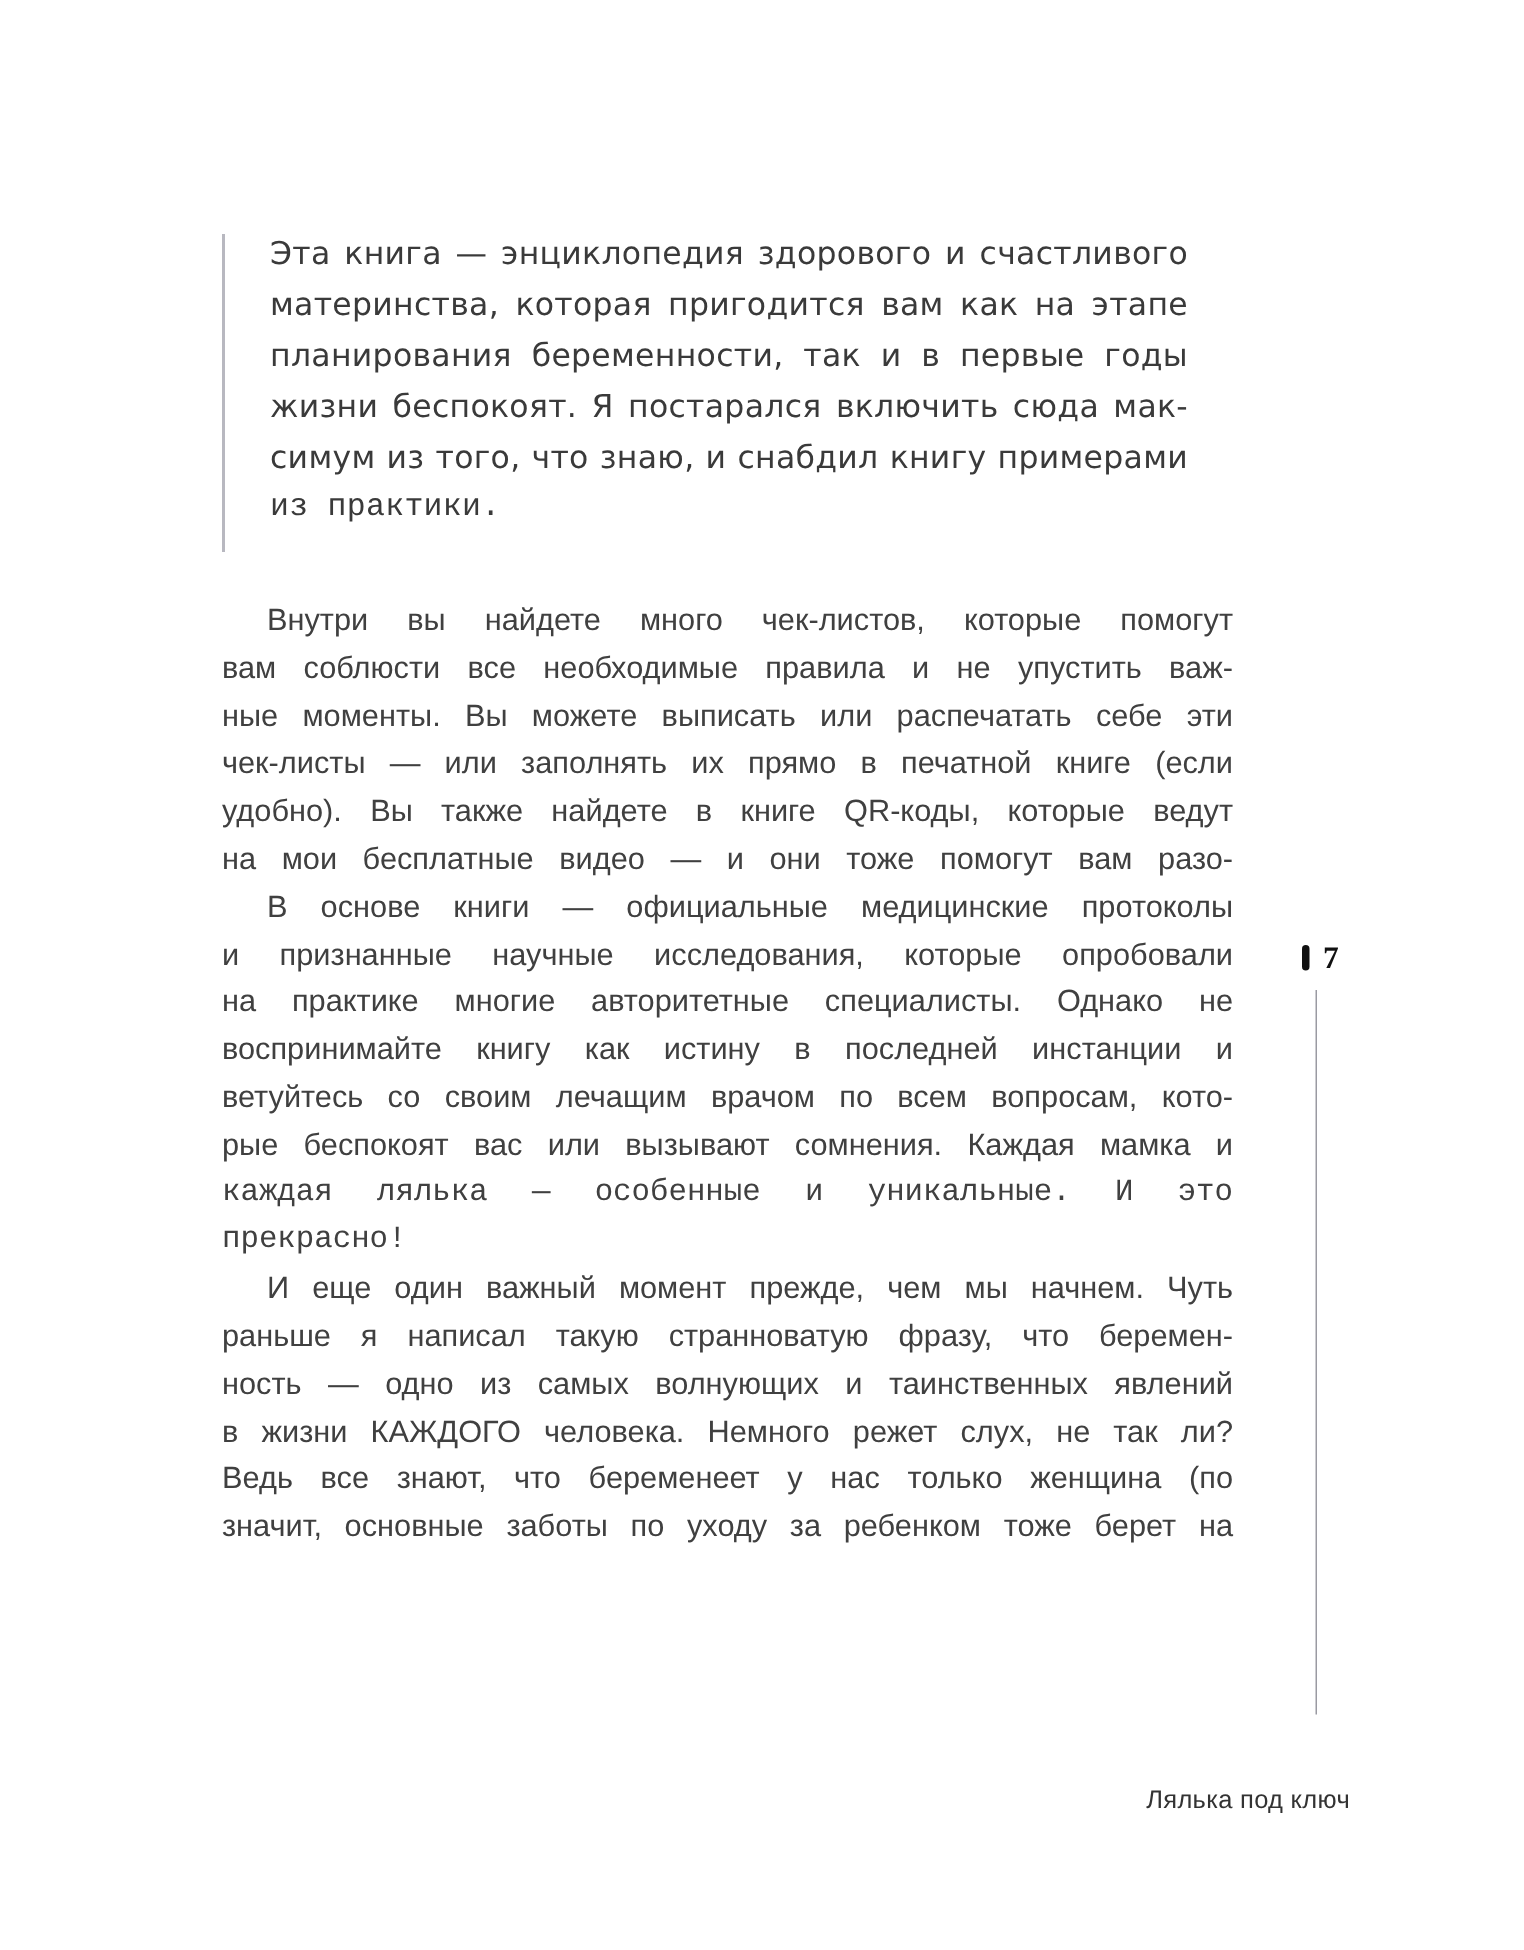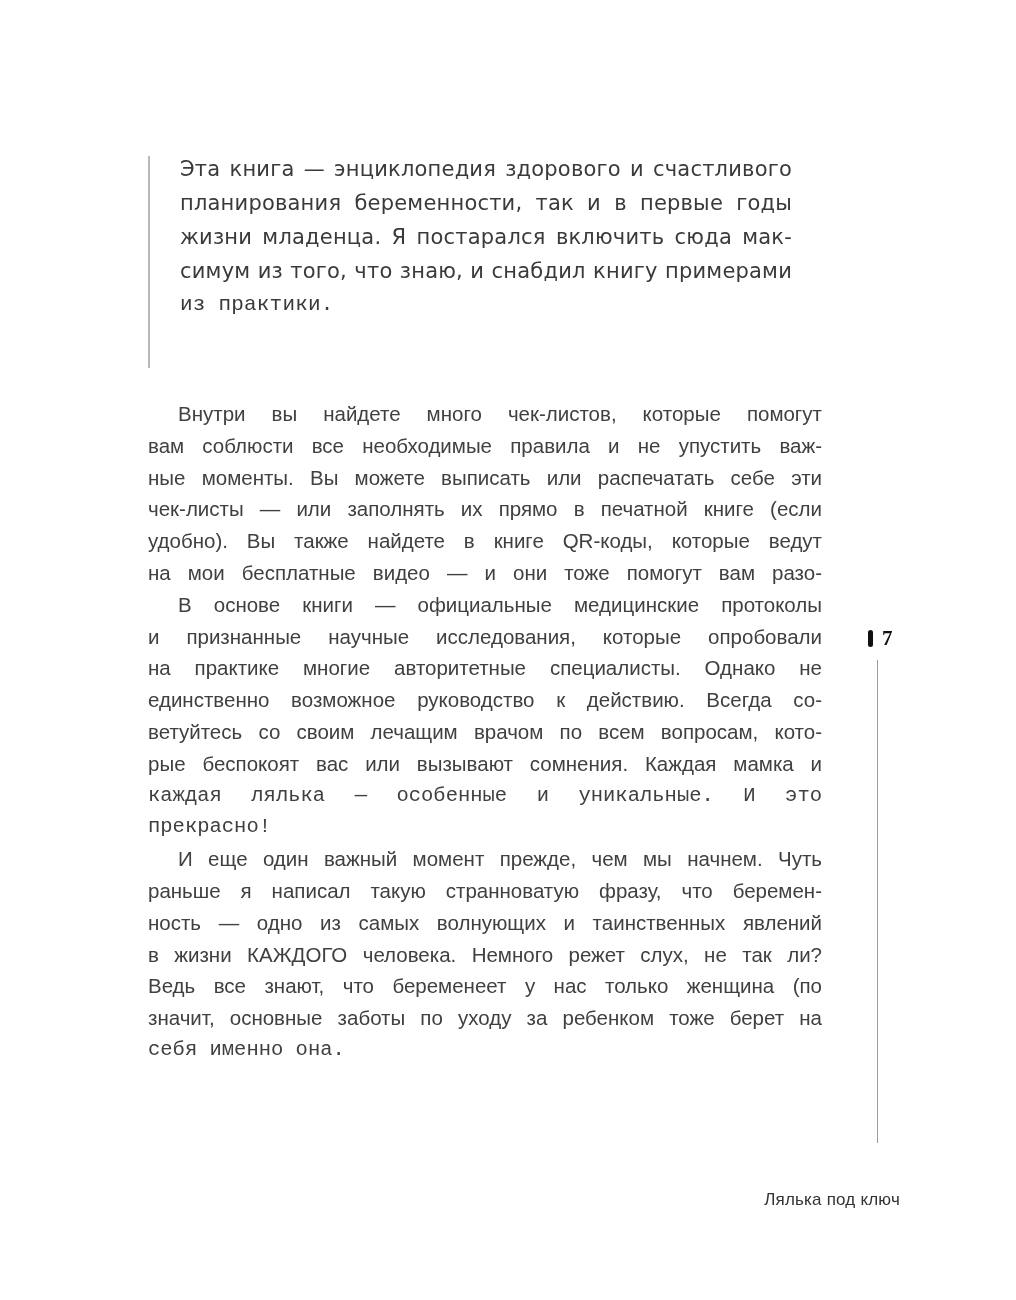--- a/index.html
+++ b/index.html
@@ -108,53 +108,53 @@
 </style>
 </head>
 <body>
 
 <div class="page">
 
   <div class="quote-block">
     <div class="quote-rule"></div>
     <div class="quote-text">
         <div class="line">Эта книга — энциклопедия здорового и счастливого</div>
+        <div class="line">материнства, которая пригодится вам как на этапе</div>
         <div class="line">планирования беременности, так и в первые годы</div>
-        <div class="line">жизни младенца. Я постарался включить сюда мак-</div>
+        <div class="line">жизни беспокоят. Я постарался включить сюда мак-</div>
         <div class="line">симум из того, что знаю, и снабдил книгу примерами</div>
         <div class="line last">из практики.</div>
       </div>
   </div>
 
   <div class="body-text">
     <div class="para">
         <div class="line">Внутри вы найдете много чек-листов, которые помогут</div>
         <div class="line">вам соблюсти все необходимые правила и не упустить важ-</div>
         <div class="line">ные моменты. Вы можете выписать или распечатать себе эти</div>
         <div class="line">чек-листы — или заполнять их прямо в печатной книге (если</div>
         <div class="line">удобно). Вы также найдете в книге QR-коды, которые ведут</div>
         <div class="line">на мои бесплатные видео — и они тоже помогут вам разо-</div>
       </div>
     <div class="para">
         <div class="line">В основе книги — официальные медицинские протоколы</div>
         <div class="line">и признанные научные исследования, которые опробовали</div>
         <div class="line">на практике многие авторитетные специалисты. Однако не</div>
-        <div class="line">единственно возможное руководство к действию. Всегда со-</div>
+        <div class="line">воспринимайте книгу как истину в последней инстанции и</div>
         <div class="line">ветуйтесь со своим лечащим врачом по всем вопросам, кото-</div>
         <div class="line">рые беспокоят вас или вызывают сомнения. Каждая мамка и</div>
         <div class="line last">каждая лялька — особенные и уникальные. И это прекрасно!</div>
       </div>
     <div class="para">
         <div class="line">И еще один важный момент прежде, чем мы начнем. Чуть</div>
         <div class="line">раньше я написал такую странноватую фразу, что беремен-</div>
         <div class="line">ность — одно из самых волнующих и таинственных явлений</div>
         <div class="line">в жизни КАЖДОГО человека. Немного режет слух, не так ли?</div>
         <div class="line">Ведь все знают, что беременеет у нас только женщина (по</div>
         <div class="line">значит, основные заботы по уходу за ребенком тоже берет на</div>
-        <div class="line last">себя именно она.</div>
       </div>
   </div>
 
   <div class="page-ref">
     <span class="marker-bar"></span>
     <span class="page-number">7</span>
   </div>
 
   <div class="right-rule"></div>
 

